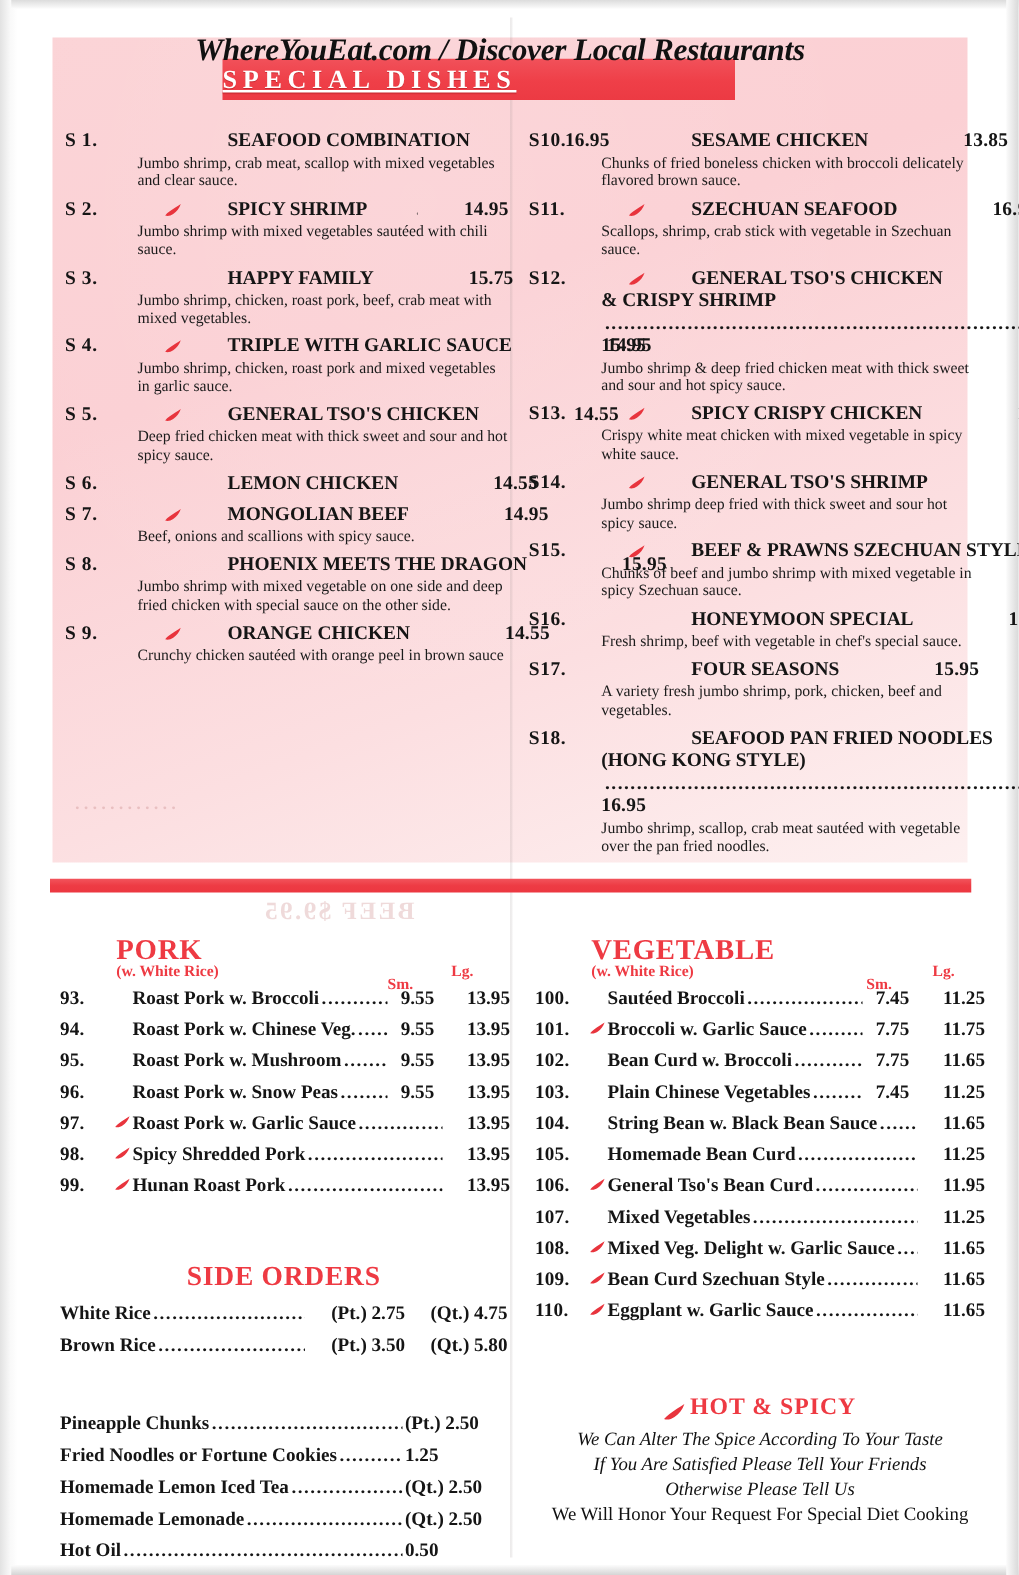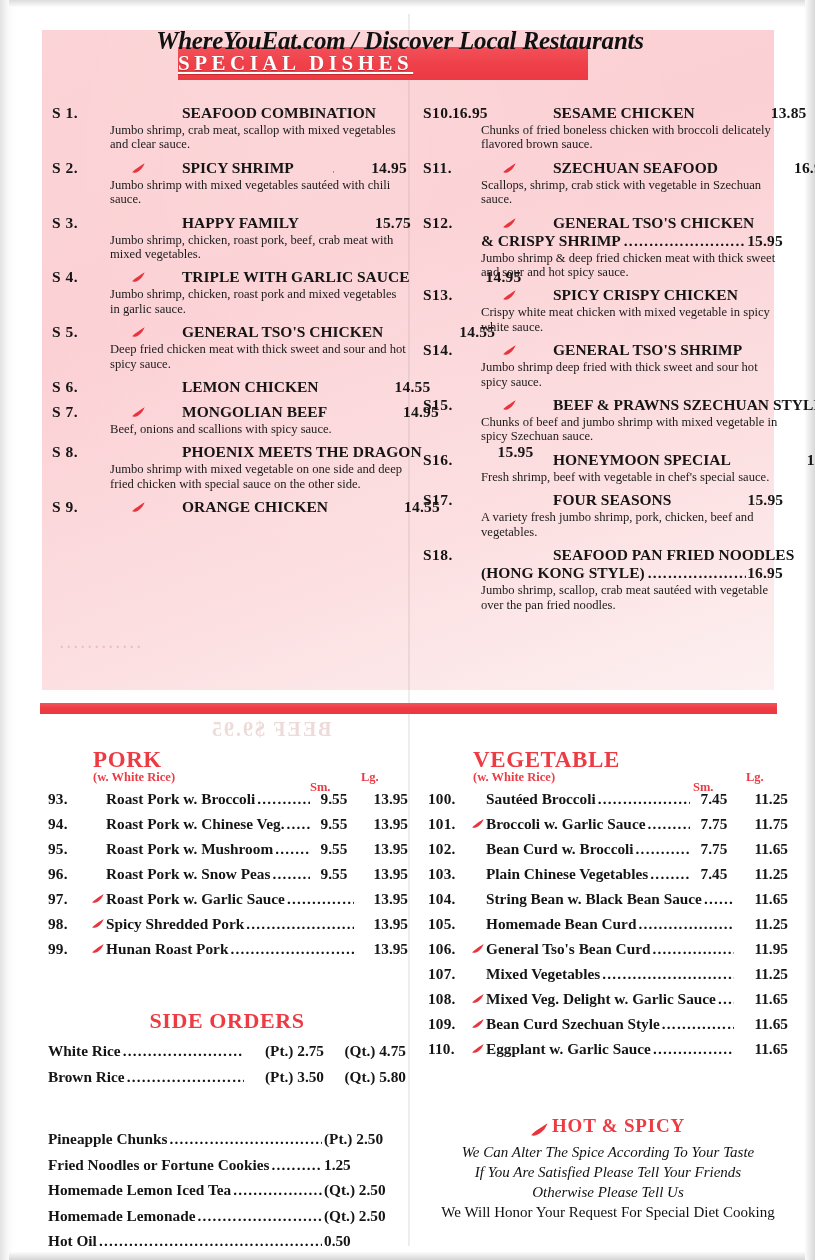--- a/index.html
+++ b/index.html
@@ -80,21 +80,21 @@
   .nochili{flex:0 0 14px;width:14px;}
   .sd-title{white-space:nowrap;}
   .sd-dots{
     flex:1 1 auto;overflow:hidden;white-space:nowrap;
     margin:0 1px 0 3px;color:#151515;letter-spacing:1.2px;
     font-weight:bold;
   }
   .sd-price{flex:0 0 auto;white-space:nowrap;letter-spacing:.2px;}
   .sd-line2{
     font-weight:bold;font-size:15.5px;color:#151515;line-height:18px;
-    display:flex;align-items:flex-start;padding-left:58px;
+    display:flex;align-items:flex-start;padding-left:58px;flex-direction:column;
   }
   .sd-desc{
     font-size:12.6px;color:#1b1b1b;line-height:14.4px;
     padding-left:58px;padding-top:1px;
   }
 
   
   .divider{
     position:absolute;left:40px;top:703px;width:737px;height:11px;
     background:linear-gradient(to bottom,#f2545c,#ee3b44 50%,#ec3740);
@@ -296,20 +296,21 @@
           <span class="sd-code">S  9.</span>
           <span class="chili">
             <svg width="13" height="12" viewBox="0 0 17 15">
               <path d="M16.5 1.2C13.2 3.4 8.6 6.2 4.6 9.1 2.9 10.3 1.4 11.6 0.2 13.2c2.6 1.1 5.7 0.2 8.4-1.6 3.6-2.4 6.5-6.1 7.9-10.4z" fill="#e8343d"></path>
             </svg>
           </span>
           <span class="sd-title">ORANGE CHICKEN</span>
           <span class="sd-dots">..........................................................................................</span>
           <span class="sd-price">14.55</span>
         </div>
+        <div class="sd-desc">Crunchy chicken sautéed with orange peel in brown sauce</div>
       </div>
     </div>
   <div class="sd-col sd-right">
       <div class="sd-item">
         <div class="sd-head">
           <span class="sd-code">S10.</span>
           <span class="nochili"></span>
           <span class="sd-title">SESAME CHICKEN</span>
           <span class="sd-dots">..........................................................................................</span>
           <span class="sd-price">13.85</span>

